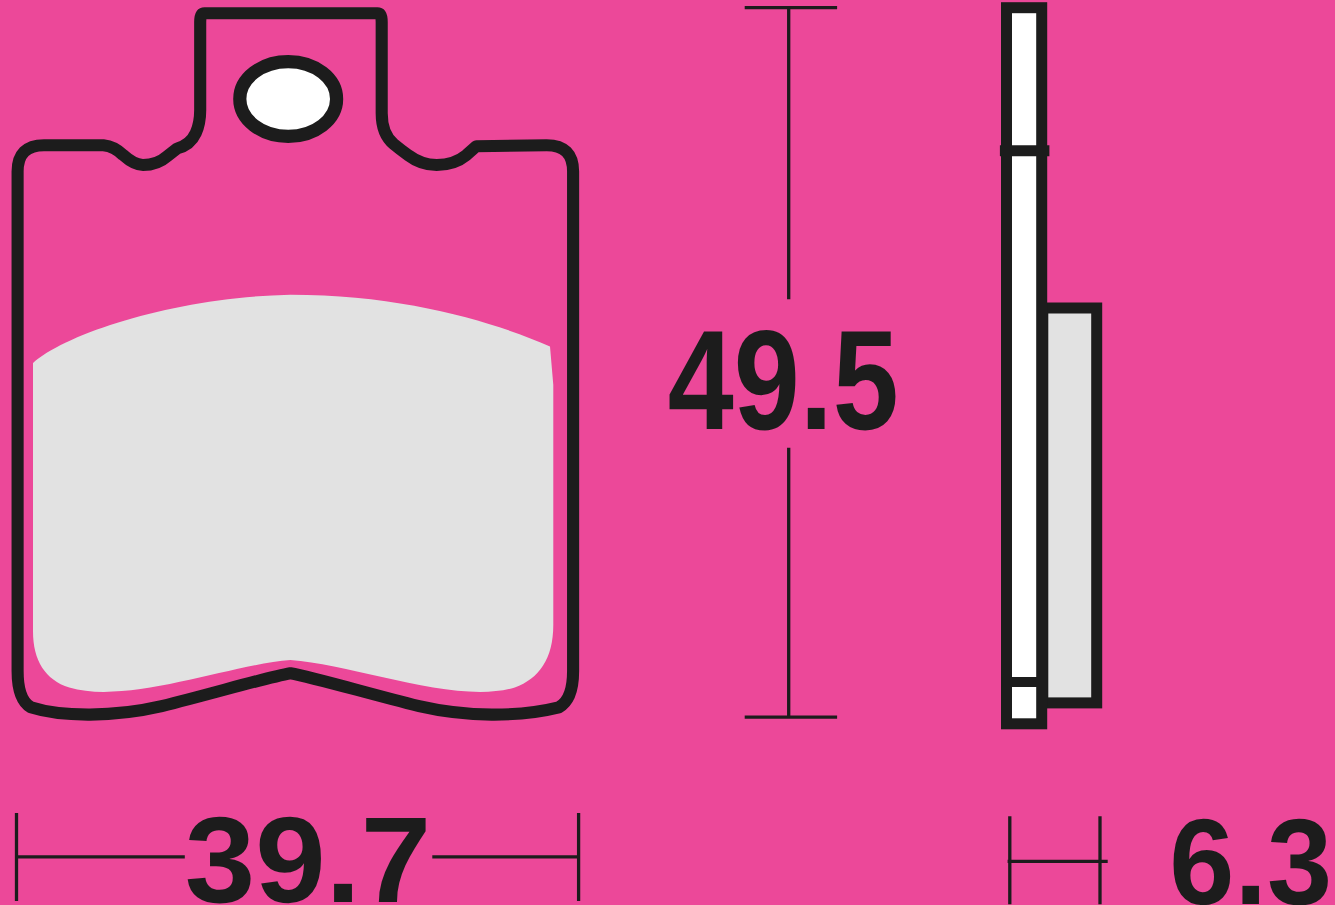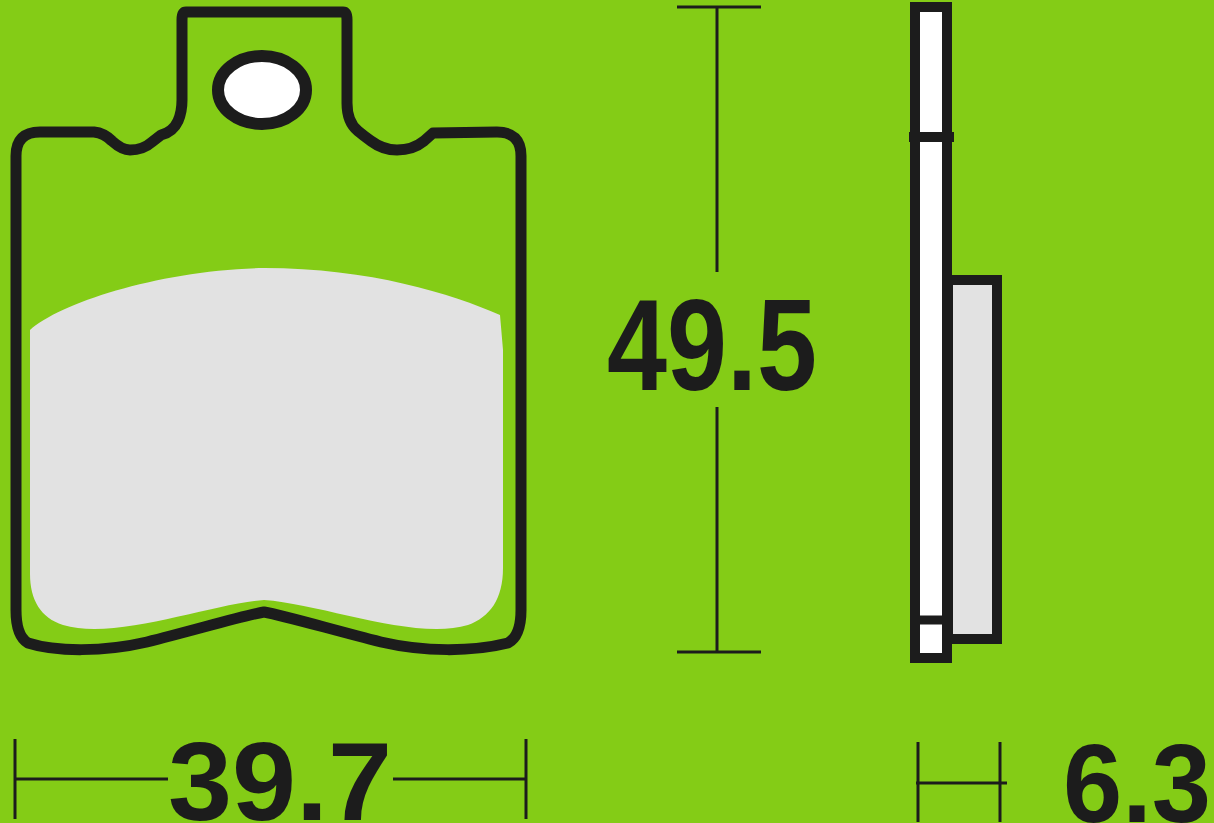--- a/index.html
+++ b/index.html
@@ -8,21 +8,21 @@
     background: #ffffff;
     width: 1214px;
     height: 823px;
     overflow: hidden;
     font-family: "Liberation Sans", sans-serif;
   }
   #stage {
     position: relative;
     width: 1214px;
     height: 823px;
-    background: #84cc16;
+    background: #ec4899;
   }
   svg { display: block; }
   .dim-label {
     font-family: "Liberation Sans", sans-serif;
     font-weight: bold;
     fill: #1c1c1c;
   }
 </style>
 </head>
 <body>

